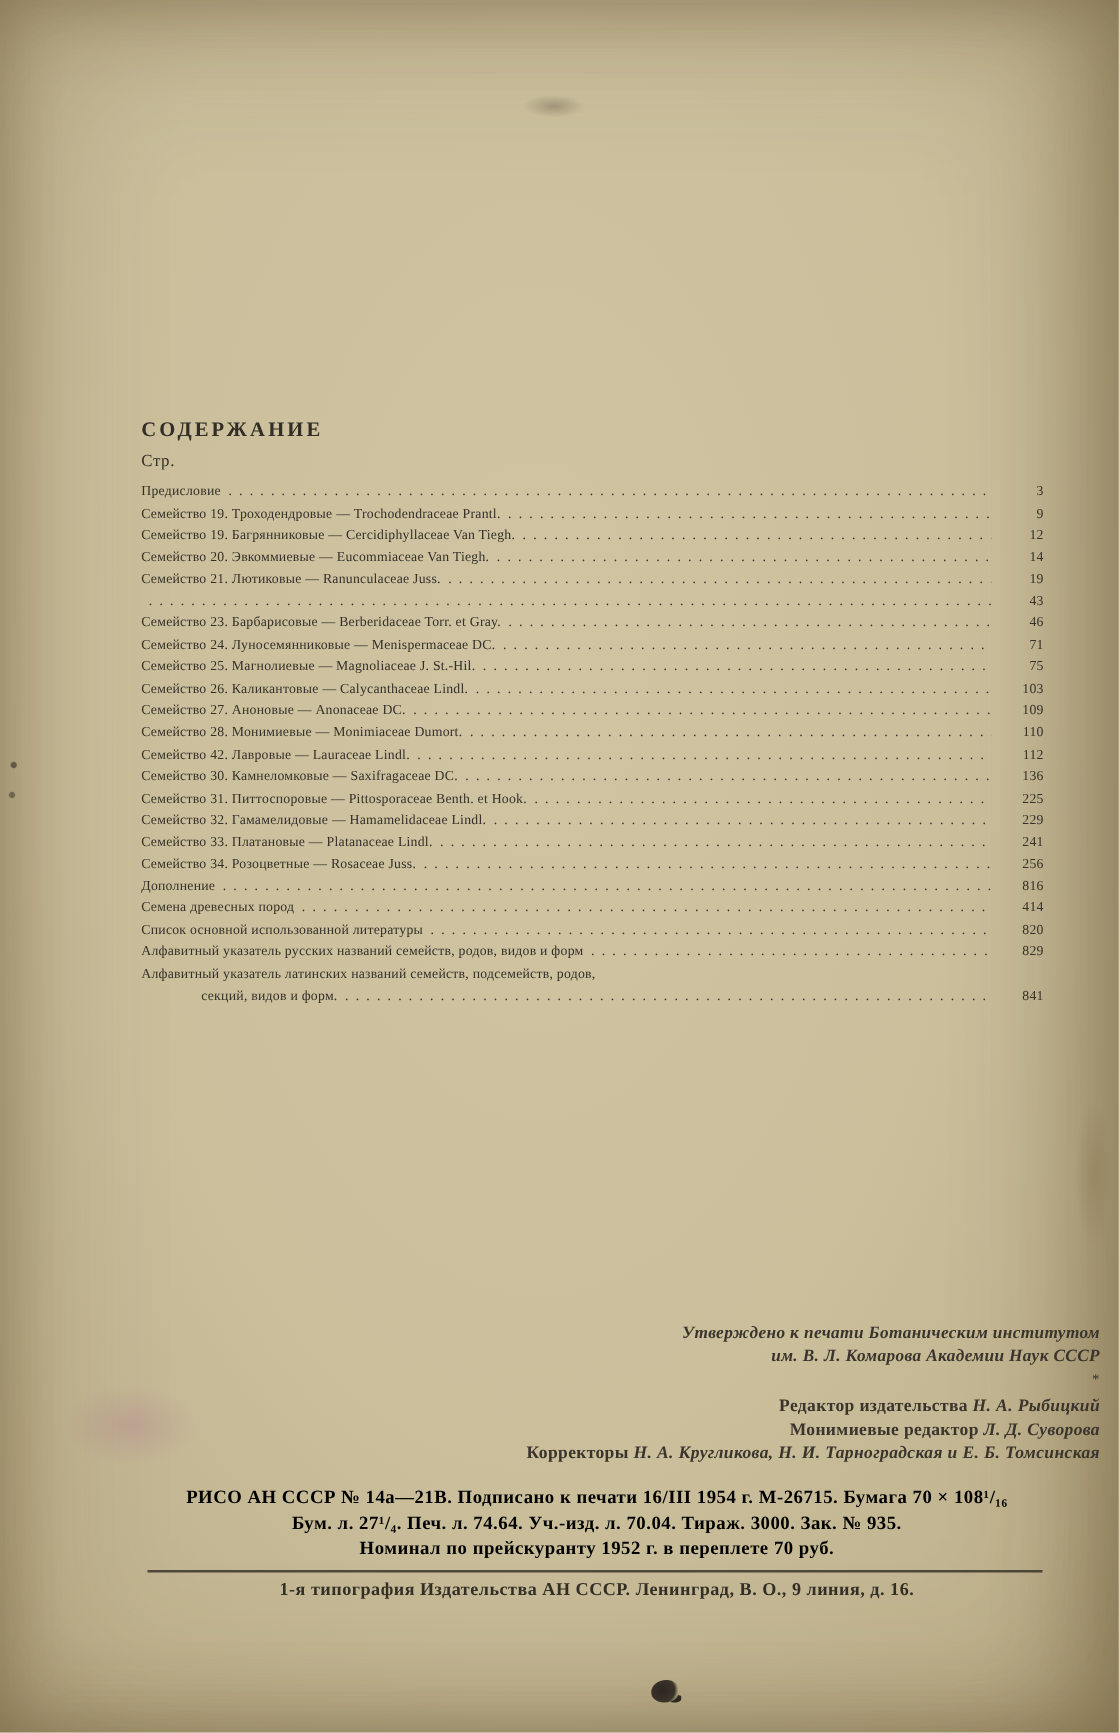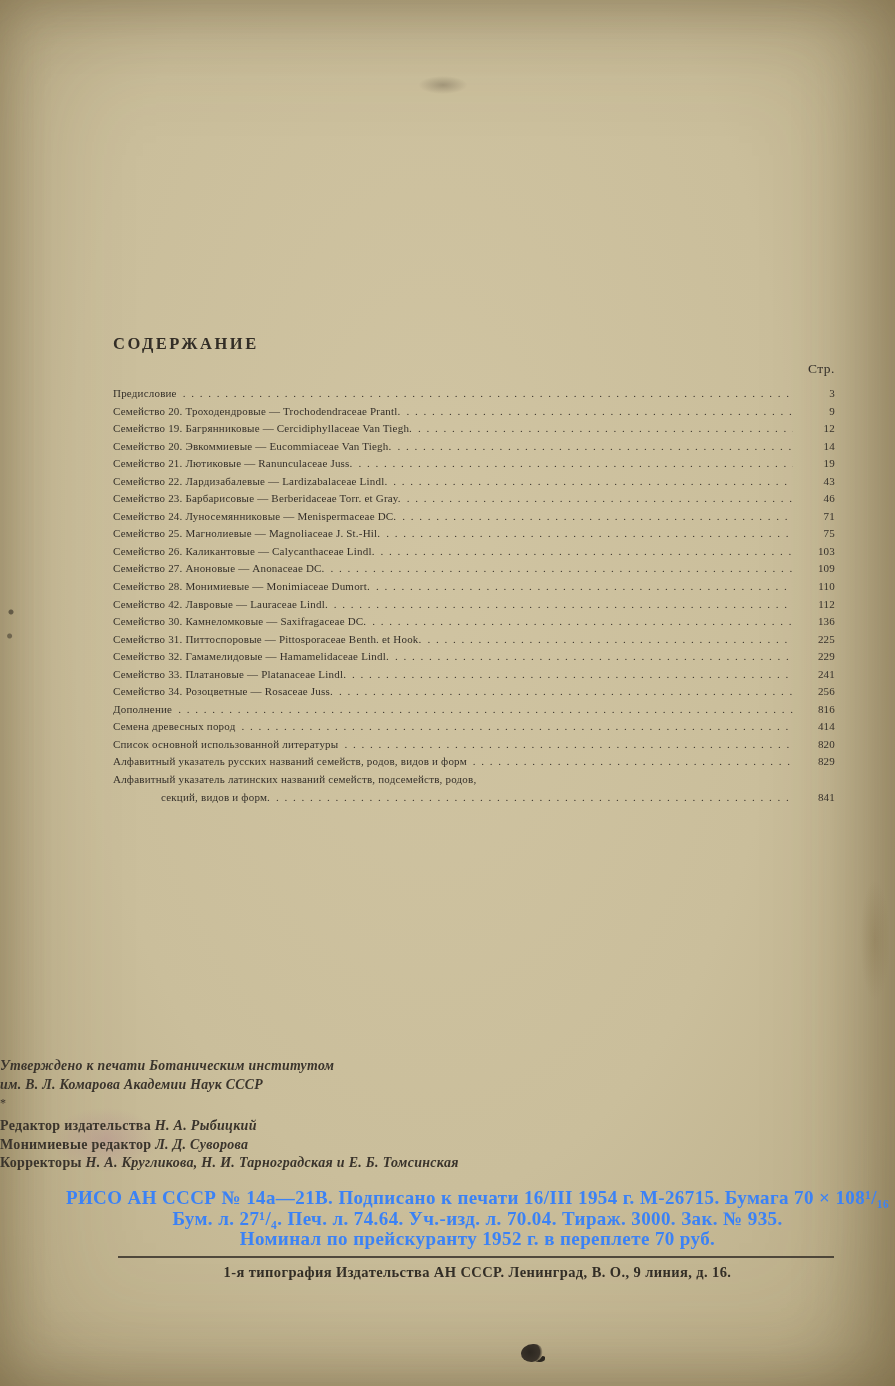--- a/index.html
+++ b/index.html
@@ -26,51 +26,51 @@
   .stain.left-specks{left:4px;top:600px;width:14px;height:60px;
     background:radial-gradient(circle at 50% 20%, rgba(40,35,28,0.55) 0 2px, transparent 3px),
                radial-gradient(circle at 40% 60%, rgba(40,35,28,0.45) 0 2px, transparent 3px);}
 
   .content{position:absolute;left:113px;top:334px;width:722px;}
   .toc-title{
     text-align:left;font-weight:700;font-size:16.5px;letter-spacing:2.5px;
     color:#322d26;
   }
   .str-label{
-    text-align:right;font-size:13.5px;margin-top:7px;letter-spacing:0.5px;
+    font-size:13.5px;margin-top:7px;letter-spacing:0.5px;
   }
   .toc{margin-top:8px;}
   .toc-row{
     display:flex;align-items:baseline;
     font-size:11px;line-height:17.55px;letter-spacing:0.2px;
     white-space:nowrap;
     font-family:Liberation Serif, serif;
   }
   .toc-row .label{flex:0 0 auto;}
   .toc-row.indent2 .label{margin-left:48px;}
   .toc-row .leader{
     flex:1 1 auto;overflow:hidden;white-space:nowrap;
     letter-spacing:1.5px;margin:0 4px 0 6px;color:#3a342c;
   }
   .toc-row .pagenum{flex:0 0 38px;text-align:right;}
   .toc-row.nopage .leader,{display:none;}
   .toc-row.nopage .pagenum{visibility:hidden;}
 
   .colophon{
-    position:absolute;left:0;top:1056px;width:880px;text-align:left;
+    position:absolute;left:0;top:1056px;width:880px;text-align:right;
     font-size:13.8px;line-height:19px;letter-spacing:0.3px;color:#3a342c;
   }
   .colophon .approved{font-style:italic;font-weight:600;}
   .colophon .star{font-size:12px;margin-top:3px;line-height:12px;}
   .colophon .people{margin-top:8px;font-size:14px;line-height:18.5px;font-weight:600;}
   .colophon .people .name{font-style:italic;}
 
   .imprint{
     position:absolute;left:60px;top:1188px;width:835px;text-align:center;
-    font-weight:700;font-size:19px;line-height:20.5px;letter-spacing:0.4px;color:#3b82f6;
+    font-weight:700;font-size:15px;line-height:20.5px;letter-spacing:0.4px;color:#000000;
   }
   .rule{
     position:absolute;left:118px;top:1256px;width:716px;height:2px;
     background:#3a342b;opacity:0.85;
   }
   .printer{
     position:absolute;left:60px;top:1264px;width:835px;text-align:center;
     font-weight:700;font-size:14.5px;letter-spacing:0.4px;color:#332e26;
   }
 </style>
@@ -87,41 +87,40 @@
 <div class="content">
   <div class="toc-title">СОДЕРЖАНИЕ</div>
   <div class="str-label">Стр.</div>
   <div class="toc" id="toc-list">
       <div class="toc-row">
     <span class="label">Предисловие</span>
     <span class="leader"> . . . . . . . . . . . . . . . . . . . . . . . . . . . . . . . . . . . . . . . . . . . . . . . . . . . . . . . . . . . . . . . . . . . . . . . . . . . . . . . . . . . . . . . . . . . . . . . . . . . . . . . . . . . . . . . . . . . . . . . .</span>
     <span class="pagenum">3</span>
   </div>
       <div class="toc-row">
-    <span class="label">Семейство 20. Троходендровые — Trochodendraceae Prantl.</span>
+    <span class="label">Семейство 19. Троходендровые — Trochodendraceae Prantl.</span>
     <span class="leader"> . . . . . . . . . . . . . . . . . . . . . . . . . . . . . . . . . . . . . . . . . . . . . . . . . . . . . . . . . . . . . . . . . . . . . . . . . . . . . . . . . . . . . . . . . . . . . . . . . . . . . . . . . . . . . . . . . . . . . . . .</span>
     <span class="pagenum">9</span>
   </div>
       <div class="toc-row">
     <span class="label">Семейство 19. Багрянниковые — Cercidiphyllaceae Van Tiegh.</span>
     <span class="leader"> . . . . . . . . . . . . . . . . . . . . . . . . . . . . . . . . . . . . . . . . . . . . . . . . . . . . . . . . . . . . . . . . . . . . . . . . . . . . . . . . . . . . . . . . . . . . . . . . . . . . . . . . . . . . . . . . . . . . . . . .</span>
     <span class="pagenum">12</span>
   </div>
       <div class="toc-row">
     <span class="label">Семейство 20. Эвкоммиевые — Eucommiaceae Van Tiegh.</span>
     <span class="leader"> . . . . . . . . . . . . . . . . . . . . . . . . . . . . . . . . . . . . . . . . . . . . . . . . . . . . . . . . . . . . . . . . . . . . . . . . . . . . . . . . . . . . . . . . . . . . . . . . . . . . . . . . . . . . . . . . . . . . . . . .</span>
     <span class="pagenum">14</span>
   </div>
       <div class="toc-row">
     <span class="label">Семейство 21. Лютиковые — Ranunculaceae Juss.</span>
     <span class="leader"> . . . . . . . . . . . . . . . . . . . . . . . . . . . . . . . . . . . . . . . . . . . . . . . . . . . . . . . . . . . . . . . . . . . . . . . . . . . . . . . . . . . . . . . . . . . . . . . . . . . . . . . . . . . . . . . . . . . . . . . .</span>
     <span class="pagenum">19</span>
   </div>
       <div class="toc-row">
-    <span class="label">Семейство 22. Лардизабалевые — Lardizabalaceae Lindl.</span>
     <span class="leader"> . . . . . . . . . . . . . . . . . . . . . . . . . . . . . . . . . . . . . . . . . . . . . . . . . . . . . . . . . . . . . . . . . . . . . . . . . . . . . . . . . . . . . . . . . . . . . . . . . . . . . . . . . . . . . . . . . . . . . . . .</span>
     <span class="pagenum">43</span>
   </div>
       <div class="toc-row">
     <span class="label">Семейство 23. Барбарисовые — Berberidaceae Torr. et Gray.</span>
     <span class="leader"> . . . . . . . . . . . . . . . . . . . . . . . . . . . . . . . . . . . . . . . . . . . . . . . . . . . . . . . . . . . . . . . . . . . . . . . . . . . . . . . . . . . . . . . . . . . . . . . . . . . . . . . . . . . . . . . . . . . . . . . .</span>
     <span class="pagenum">46</span>
   </div>
       <div class="toc-row">
     <span class="label">Семейство 24. Луносемянниковые — Menispermaceae DC.</span>

